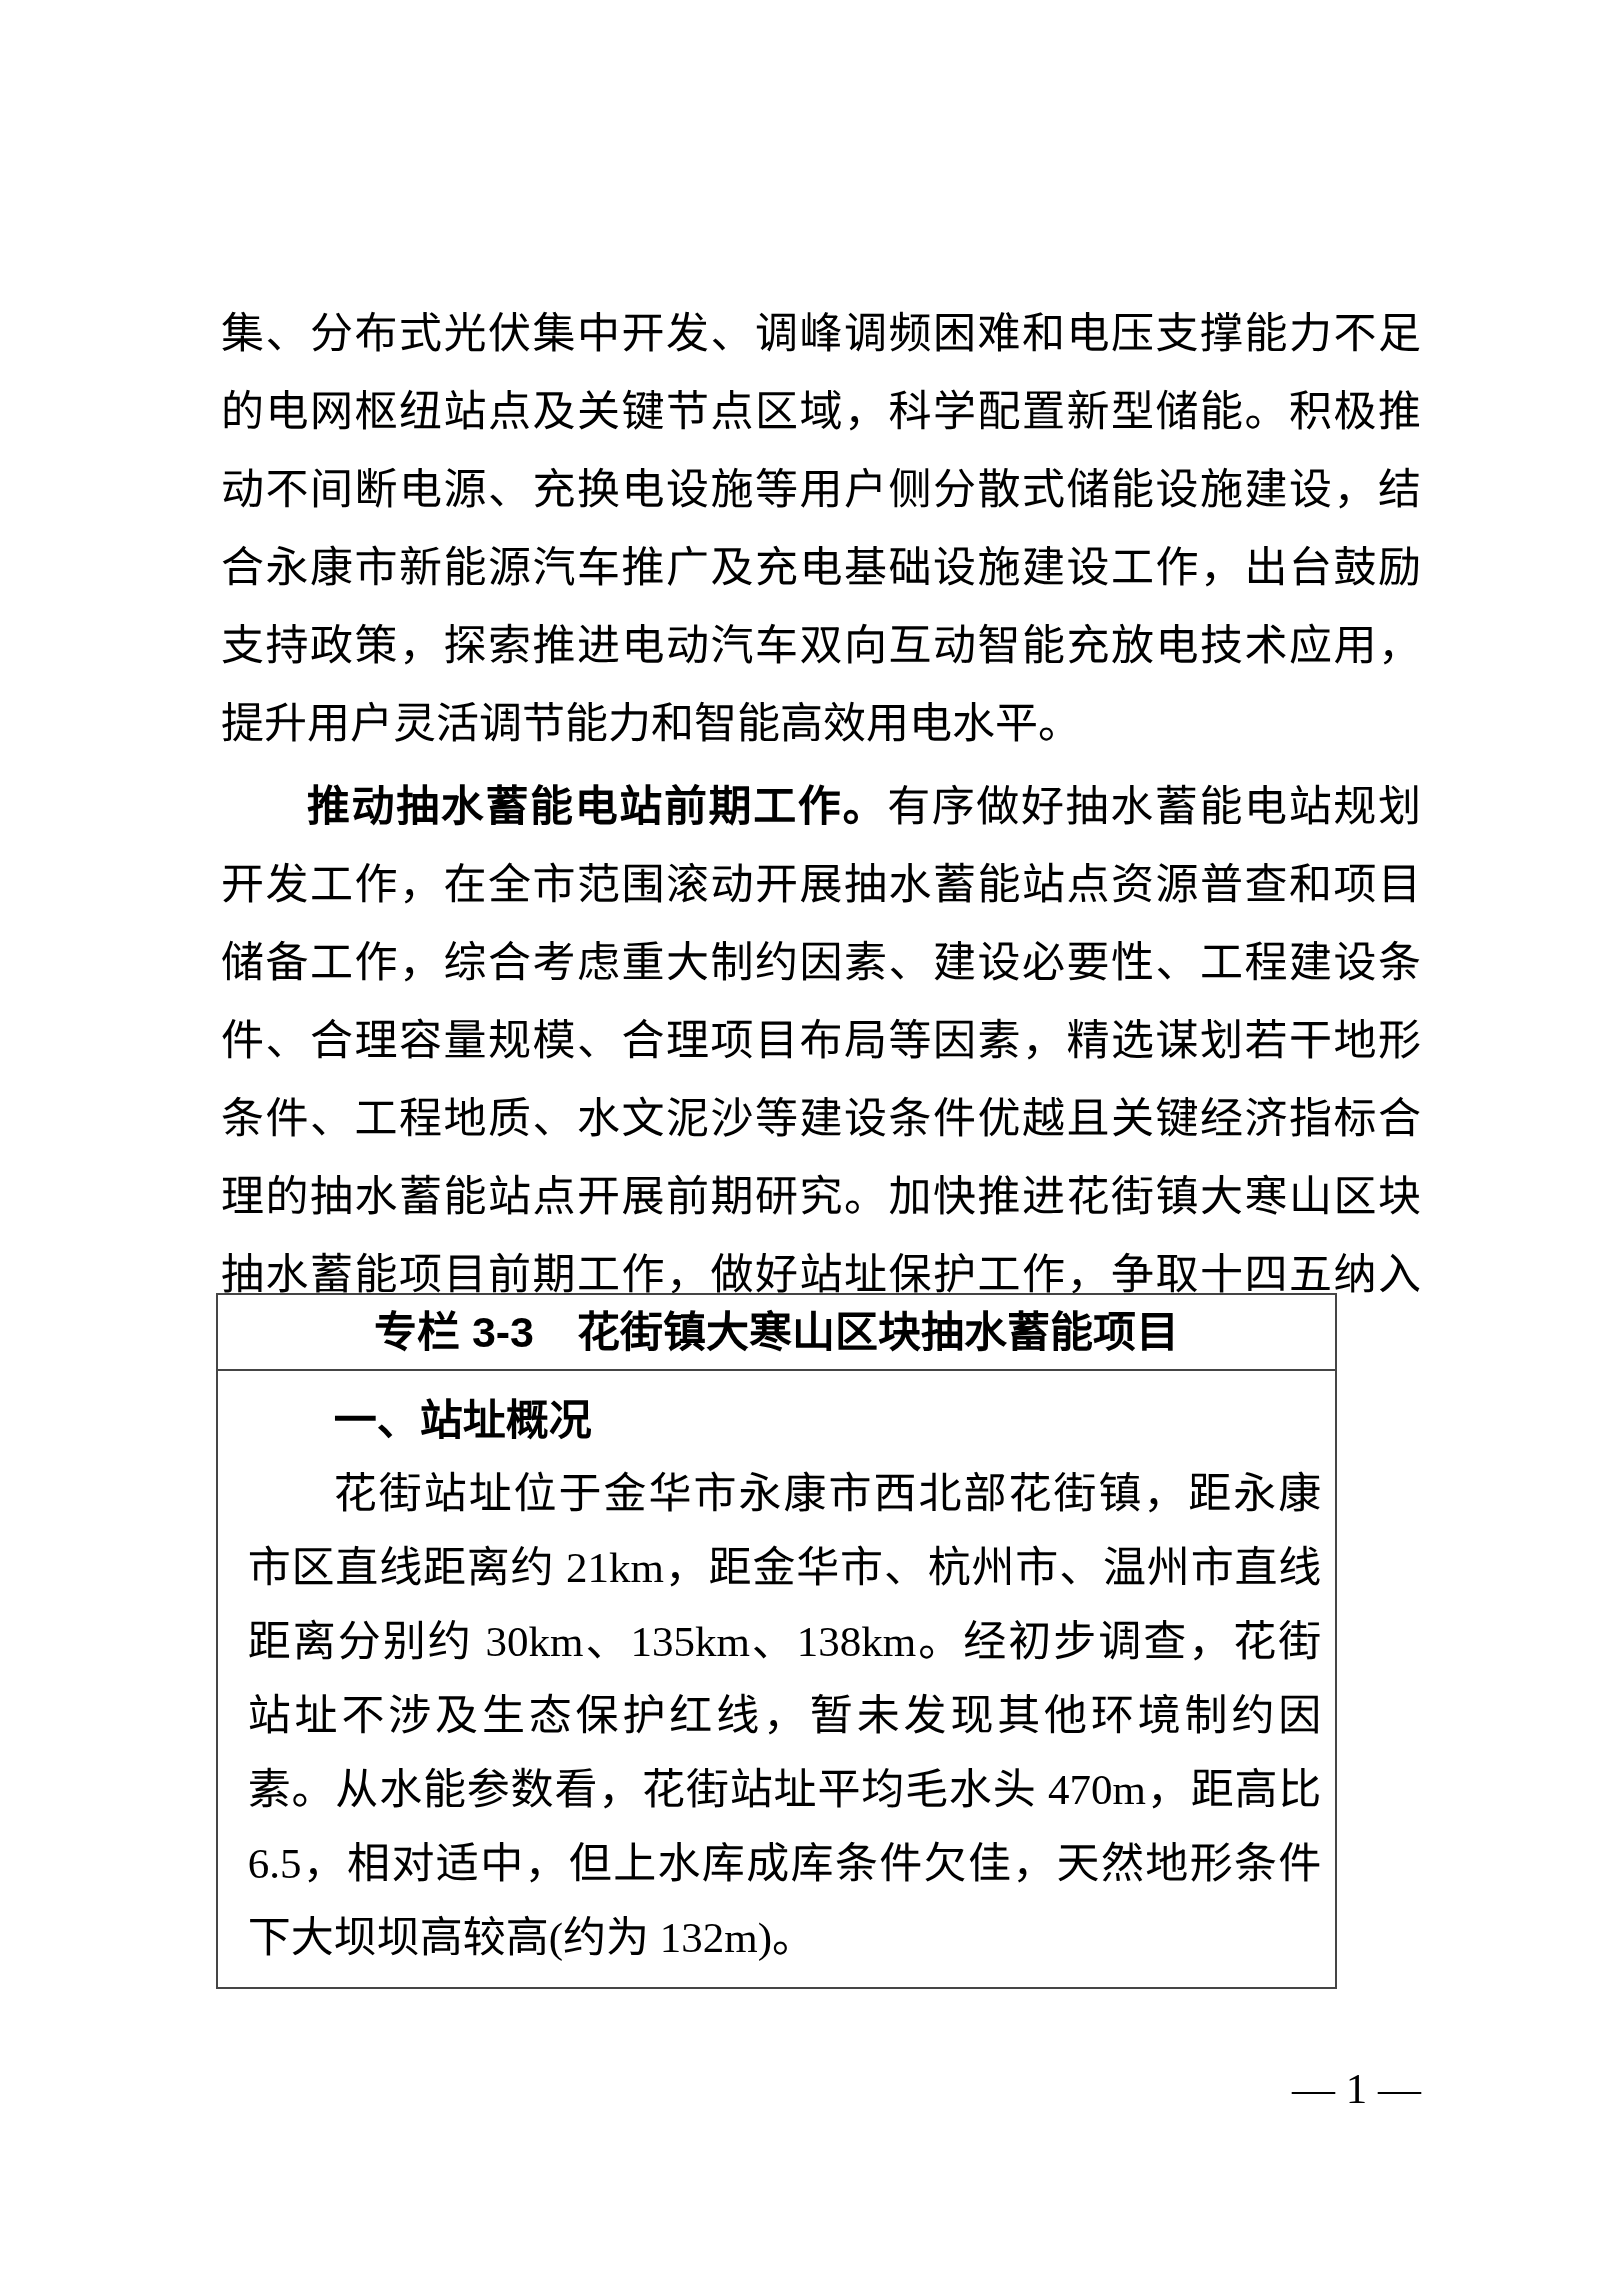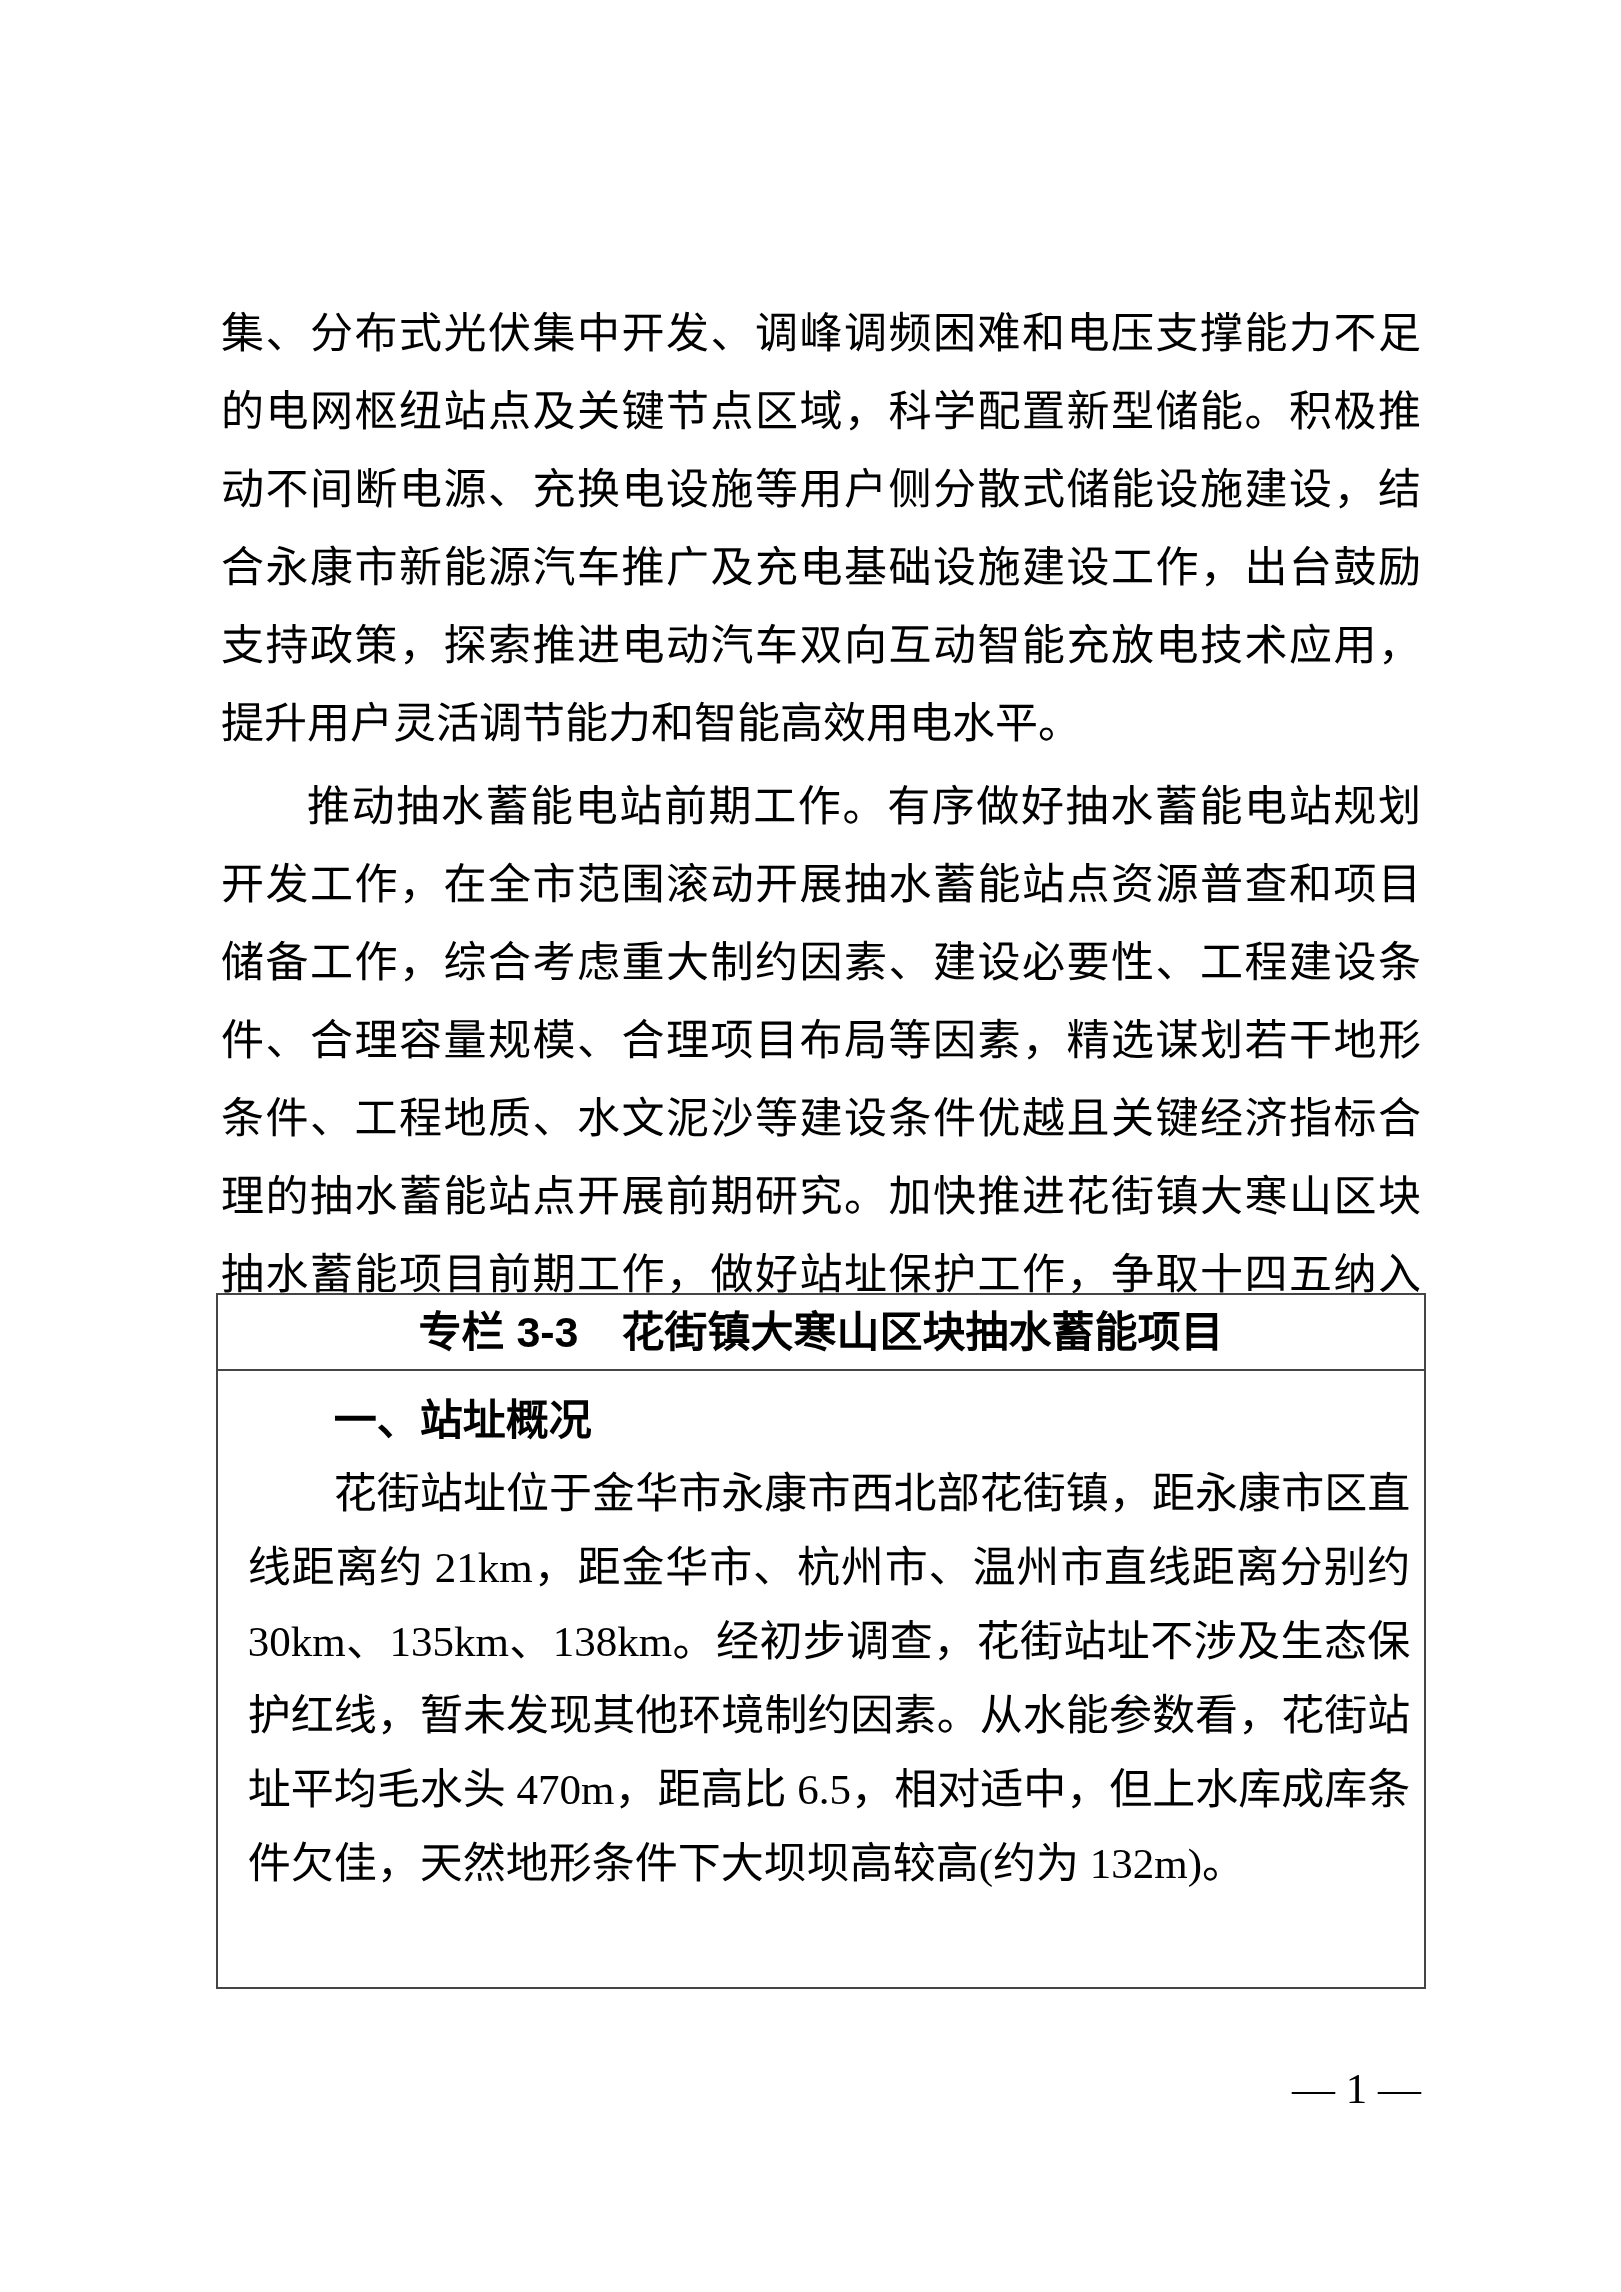--- a/index.html
+++ b/index.html
@@ -27,27 +27,27 @@
     font-size: 43px;
     line-height: 78px;
     text-align: justify;
     text-justify: inter-ideograph;
   }
   .para.indent {
     text-indent: 86px;
   }
   .hei {
     font-family: "Liberation Sans", "DejaVu Sans", sans-serif;
-    font-weight: 400;
+    font-weight: 700;
   }
   .panel {
     position: absolute;
     left: 216px;
     top: 1293px;
-    width: 1210px;
+    width: 1121px;
     height: 696px;
     box-sizing: border-box;
     border: 2.9px solid #454545;
     background: #ffffff;
   }
   .panel-header {
     box-sizing: content-box;
     height: 74px;
     line-height: 74px;
     text-align: center;

